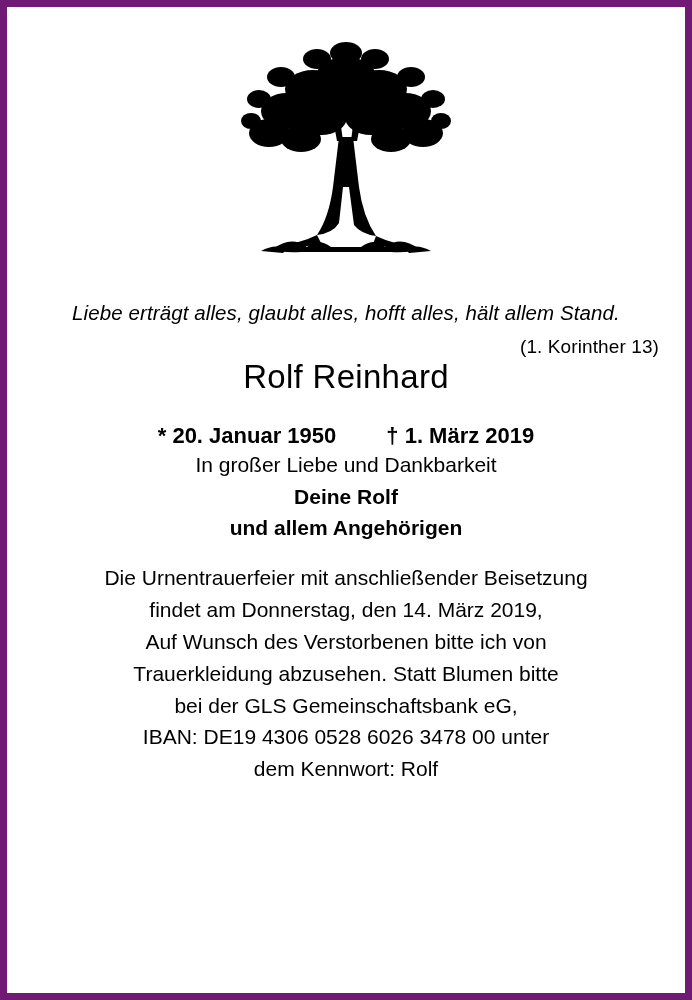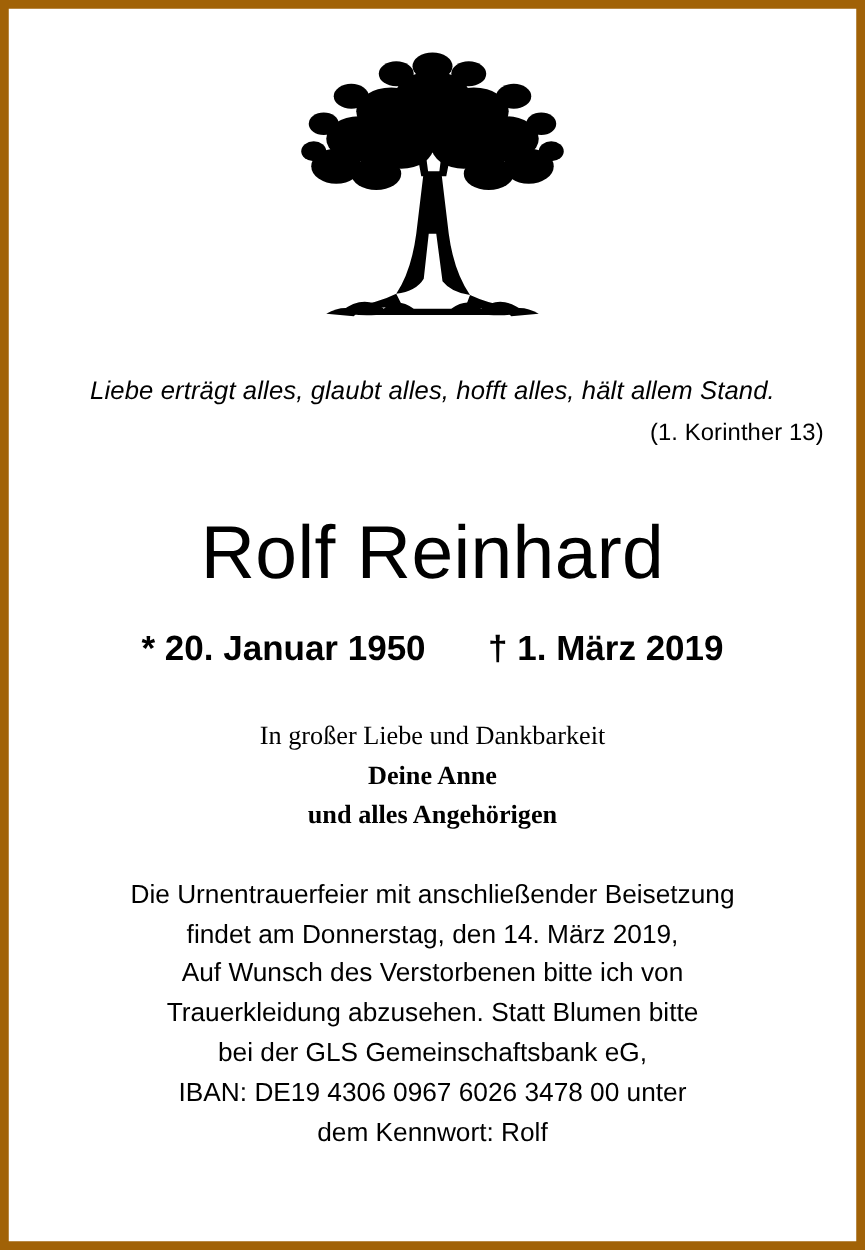--- a/index.html
+++ b/index.html
@@ -11,21 +11,21 @@
     width: 692px;
     height: 1000px;
     font-family: "Liberation Sans", sans-serif;
     color: #000000;
     overflow: hidden;
   }
   .obituary {
     box-sizing: border-box;
     width: 692px;
     height: 1000px;
-    border: 7px solid #a16207;
+    border: 7px solid #701a75;
     background: #ffffff;
     padding: 16px 22px 10px 22px;
     display: flex;
     flex-direction: column;
     align-items: center;
   }
   .emblem {
     width: 250px;
     height: 232px;
     margin-top: 14px;
@@ -46,48 +46,45 @@
   .verse-source {
     width: 100%;
     text-align: right;
     font-size: 19px;
     font-style: normal;
     margin-top: 8px;
     padding-right: 4px;
     box-sizing: border-box;
   }
   .name {
-    margin-top: 50px;
-    font-size: 60px;
+    font-size: 33px;
     font-weight: 400;
     letter-spacing: 0.3px;
     text-align: center;
     line-height: 1.1;
   }
   .dates {
     margin-top: 28px;
-    font-size: 28px;
+    font-size: 22px;
     font-weight: bold;
     text-align: left;
     display: flex;
     gap: 50px;
   }
   .dedication {
-    margin-top: 38px;
     text-align: center;
     font-size: 21px;
     line-height: 1.5;
-    font-family: Liberation Serif, serif;
   }
   .dedication .strong {
     font-weight: bold;
     display: block;
   }
   .details {
-    margin-top: 32px;
+    margin-top: 18px;
     text-align: center;
     font-size: 21px;
     line-height: 1.52;
   }
   .details div {
     white-space: nowrap;
   }
   .details .justify {
     letter-spacing: 0.2px;
   }
@@ -150,27 +147,27 @@
 
   <div class="name">Rolf Reinhard</div>
 
   <div class="dates">
     <span>* 20. Januar 1950</span>
     <span>† 1. März 2019</span>
   </div>
 
   <div class="dedication">
     <div>In großer Liebe und Dankbarkeit</div>
-    <span class="strong">Deine Anne</span>
-    <span class="strong">und alles Angehörigen</span>
+    <span class="strong">Deine Rolf</span>
+    <span class="strong">und allem Angehörigen</span>
   </div>
 
   <div class="details">
     <div>Die Urnentrauerfeier mit anschließender Beisetzung</div>
     <div>findet am Donnerstag, den 14. März 2019,</div>
     <div>Auf Wunsch des Verstorbenen bitte ich von</div>
     <div>Trauerkleidung abzusehen. Statt Blumen bitte</div>
     <div>bei der GLS Gemeinschaftsbank eG,</div>
-    <div>IBAN: DE19 4306 0967 6026 3478 00 unter</div>
+    <div>IBAN: DE19 4306 0528 6026 3478 00 unter</div>
     <div>dem Kennwort: Rolf</div>
   </div>
 
 </div>
 
 </body></html>

